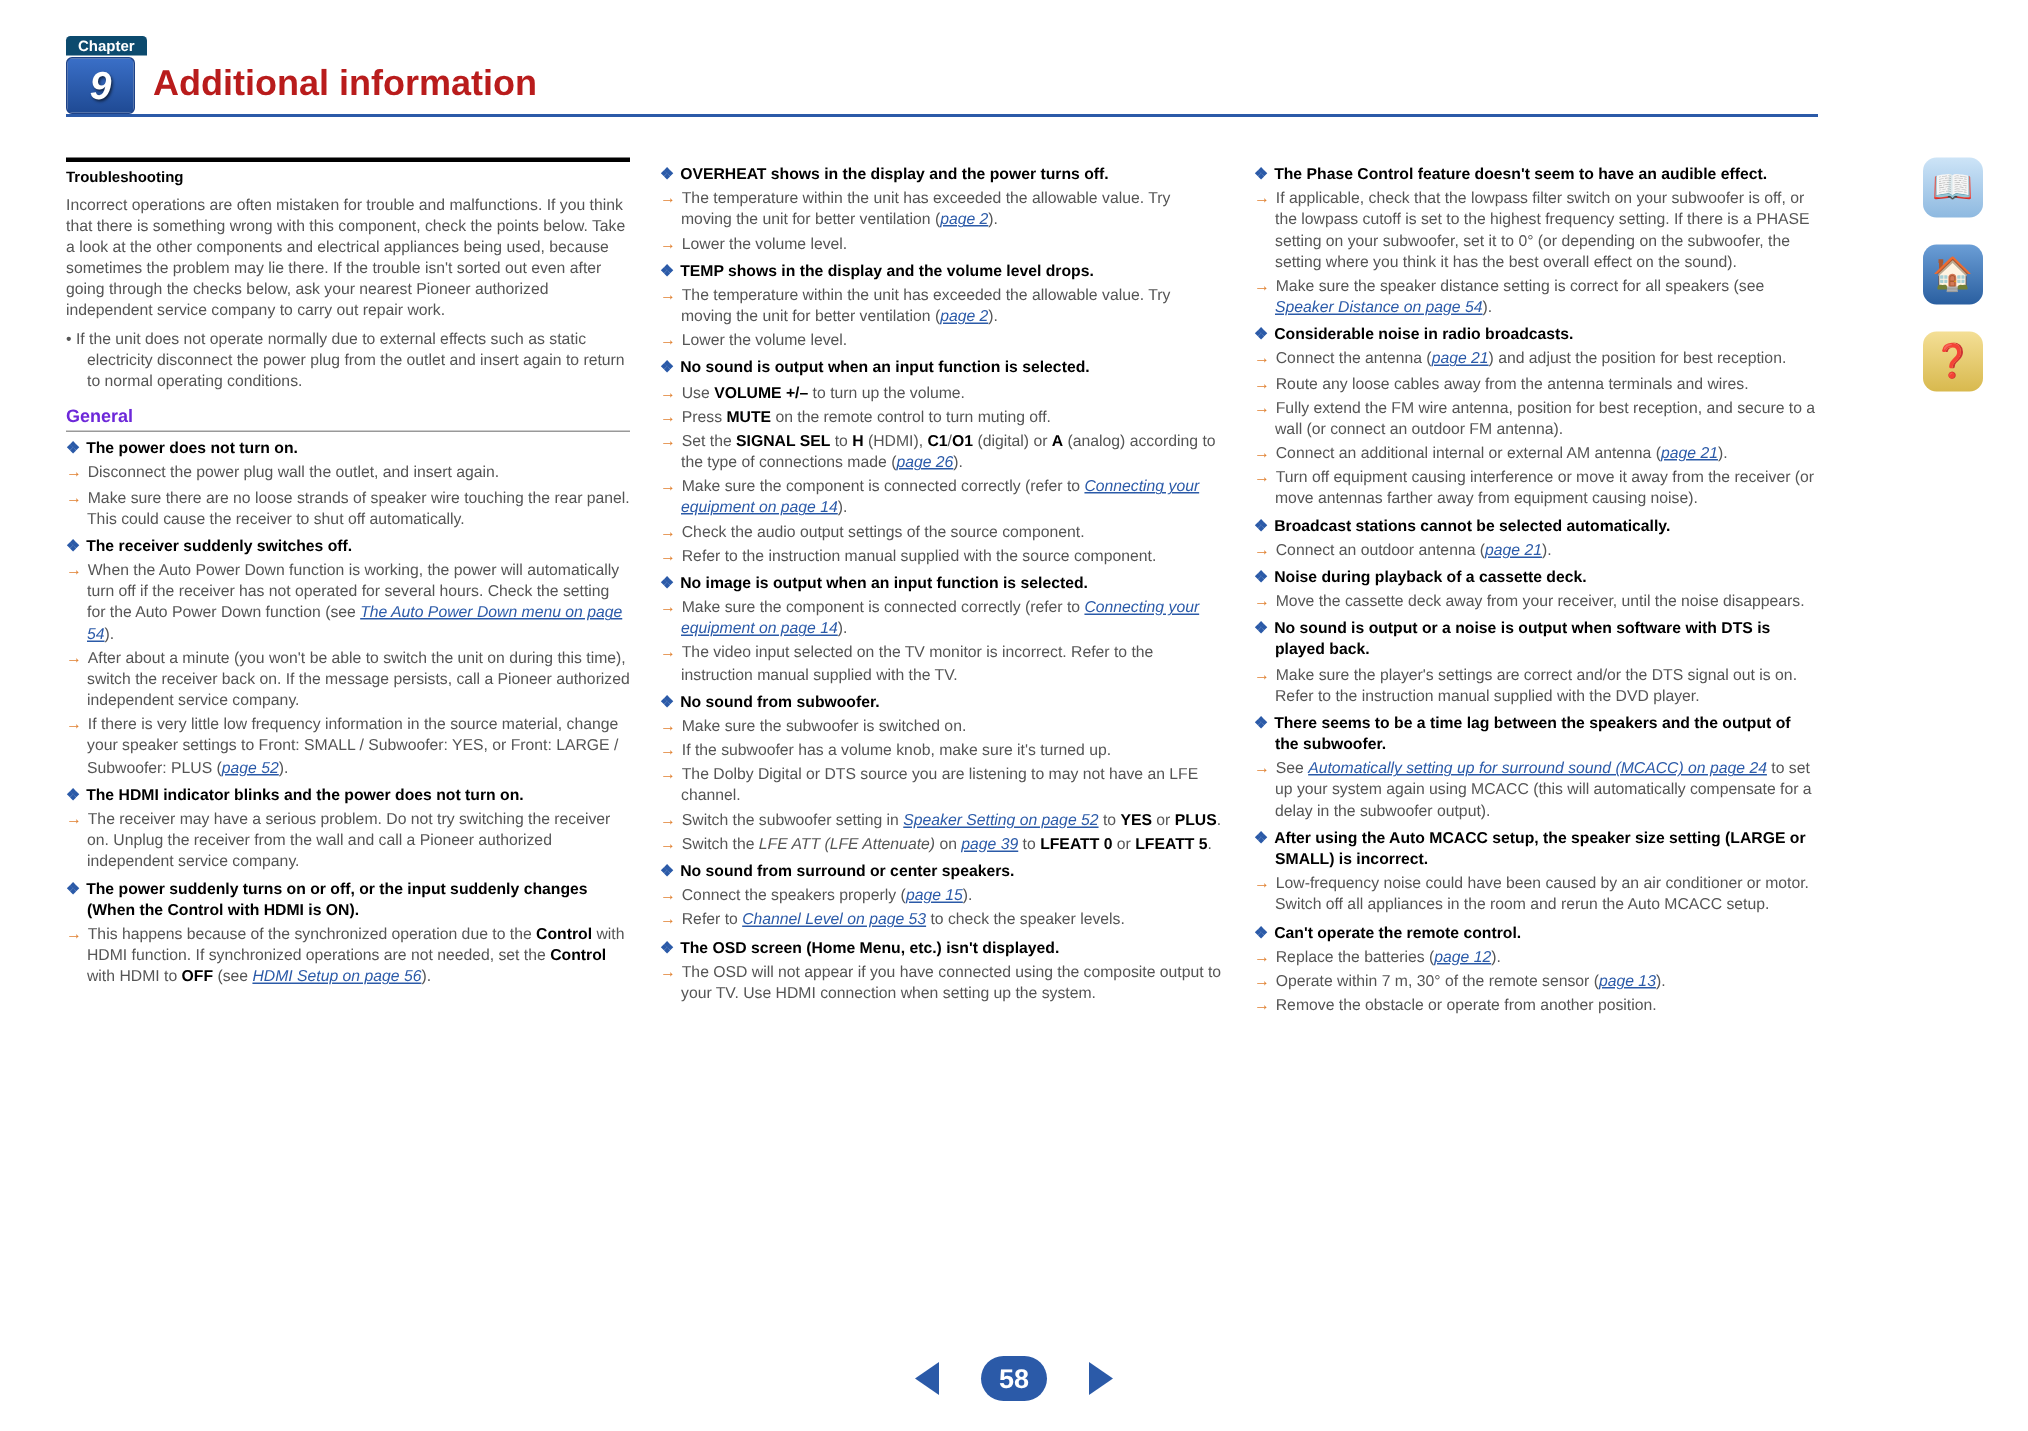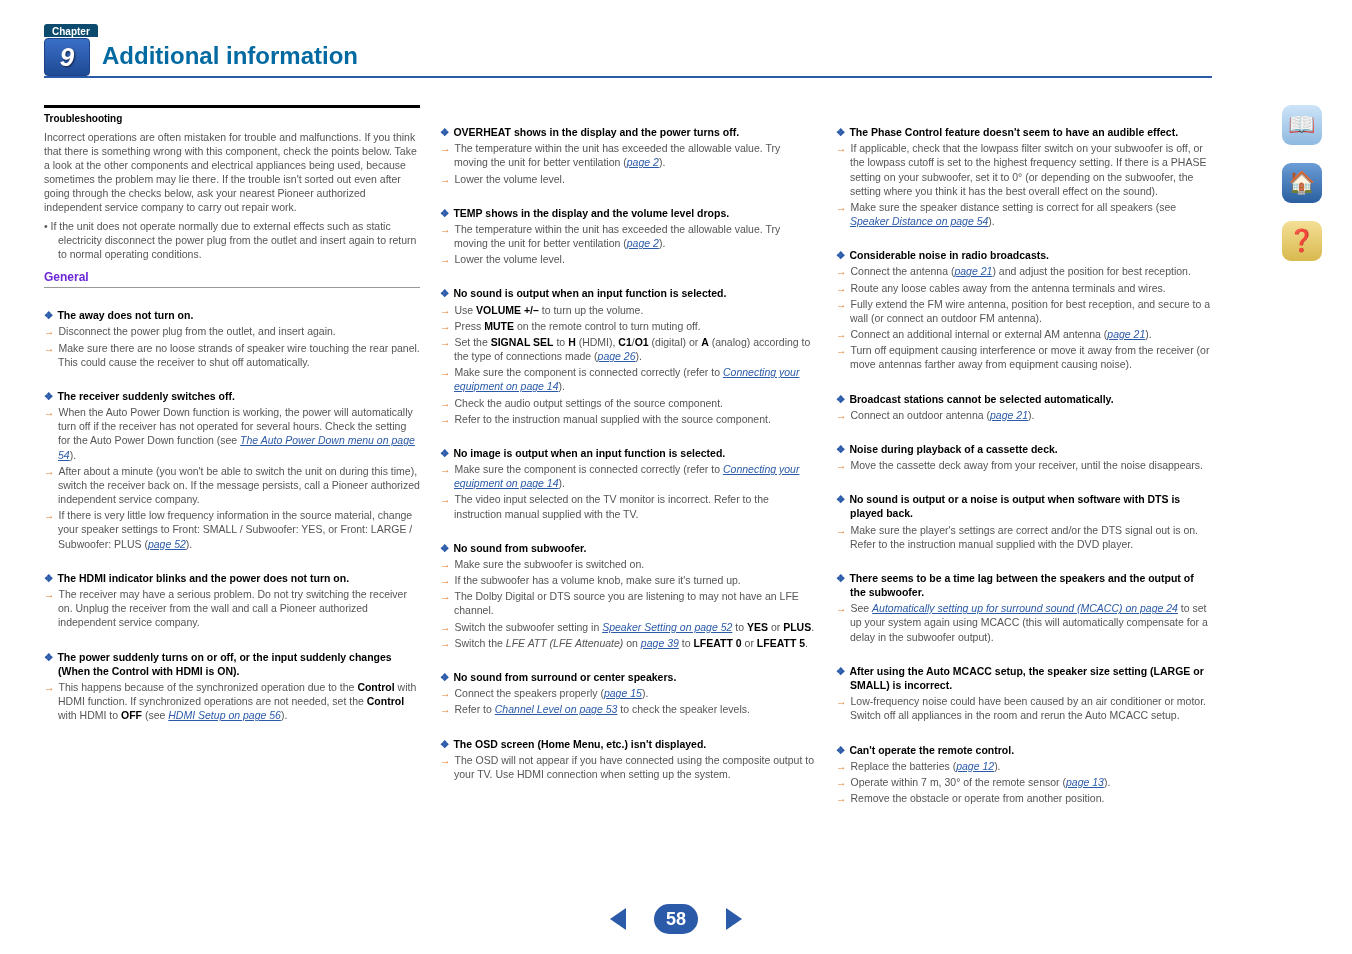--- a/index.html
+++ b/index.html
@@ -42,21 +42,21 @@
     font-weight: bold;
     font-style: italic;
     text-shadow: 1px 1px 2px rgba(0,0,0,0.6);
   }
   .page-title {
     position: absolute;
     top: 42px;
     left: 102px;
     font-size: 24px;
     font-weight: bold;
-    color: #0369a1;
+    color: #b91c1c;
   }
   .title-line {
     position: absolute;
     top: 76px;
     left: 44px;
     width: 1168px;
     height: 2px;
     background: #2b5aa8;
   }
   .columns {
@@ -89,21 +89,21 @@
     font-weight: bold;
     color: #6d28d9;
     border-bottom: 1px solid #999;
     padding-bottom: 2px;
     margin-top: 8px;
     margin-bottom: 4px;
   }
   .sym { color: #2b5aa8; font-weight: bold; margin-right: 4px; }
   .arrow { color: #e08030; font-weight: bold; margin-right: 4px; }
   .item { margin-bottom: 2px; padding-left: 14px; text-indent: -14px; }
-  .diamond-line { font-weight: bold; color: #000; margin-top: 20px; margin-bottom: 2px; padding-left: 14px; text-indent: -14px; }
+  .diamond-line { font-weight: bold; color: #000; margin-top: 4px; margin-bottom: 2px; padding-left: 14px; text-indent: -14px; }
   .link { color: #2b5aa8; text-decoration: underline; font-style: italic; }
   .bold { font-weight: bold; color: #000; }
   .bullet-line { padding-left: 14px; text-indent: -14px; margin-top: 4px; }
   .footer {
     position: absolute;
     bottom: 20px;
     left: 0;
     width: 1352px;
     display: flex;
     align-items: center;
@@ -165,22 +165,22 @@
 
 <div class="columns">
 
   <div class="col">
     <div class="section-rule"></div>
     <h2 class="section">Troubleshooting</h2>
     <div>Incorrect operations are often mistaken for trouble and malfunctions. If you think that there is something wrong with this component, check the points below. Take a look at the other components and electrical appliances being used, because sometimes the problem may lie there. If the trouble isn't sorted out even after going through the checks below, ask your nearest Pioneer authorized independent service company to carry out repair work.</div>
     <div class="bullet-line">• If the unit does not operate normally due to external effects such as static electricity disconnect the power plug from the outlet and insert again to return to normal operating conditions.</div>
     <div class="sub">General</div>
 
-    <div class="diamond-line"><span class="sym">❖</span><span>The away does not turn on.</span></div>
-    <div class="item"><span class="arrow">→</span><span>Disconnect the power plug from the outlet, and insert again.</span></div>
+    <div class="diamond-line"><span class="sym">❖</span><span>The power does not turn on.</span></div>
+    <div class="item"><span class="arrow">→</span><span>Disconnect the power plug wall the outlet, and insert again.</span></div>
     <div class="item"><span class="arrow">→</span><span>Make sure there are no loose strands of speaker wire touching the rear panel. This could cause the receiver to shut off automatically.</span></div>
 
     <div class="diamond-line"><span class="sym">❖</span><span>The receiver suddenly switches off.</span></div>
     <div class="item"><span class="arrow">→</span><span>When the Auto Power Down function is working, the power will automatically turn off if the receiver has not operated for several hours. Check the setting for the Auto Power Down function (see </span><a class="link">The Auto Power Down menu on page 54</a><span>).</span></div>
     <div class="item"><span class="arrow">→</span><span>After about a minute (you won't be able to switch the unit on during this time), switch the receiver back on. If the message persists, call a Pioneer authorized independent service company.</span></div>
     <div class="item"><span class="arrow">→</span><span>If there is very little low frequency information in the source material, change your speaker settings to Front: SMALL / Subwoofer: YES, or Front: LARGE / Subwoofer: PLUS (</span><a class="link">page 52</a><span>).</span></div>
 
     <div class="diamond-line"><span class="sym">❖</span><span>The HDMI indicator blinks and the power does not turn on.</span></div>
     <div class="item"><span class="arrow">→</span><span>The receiver may have a serious problem. Do not try switching the receiver on. Unplug the receiver from the wall and call a Pioneer authorized independent service company.</span></div>
 

